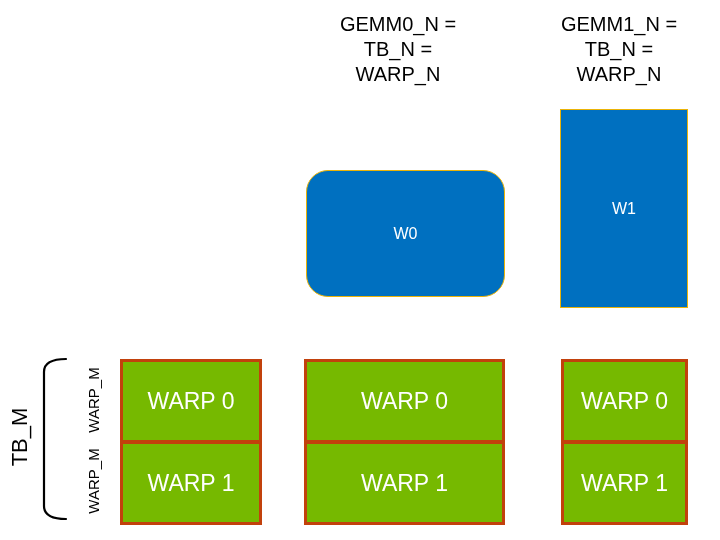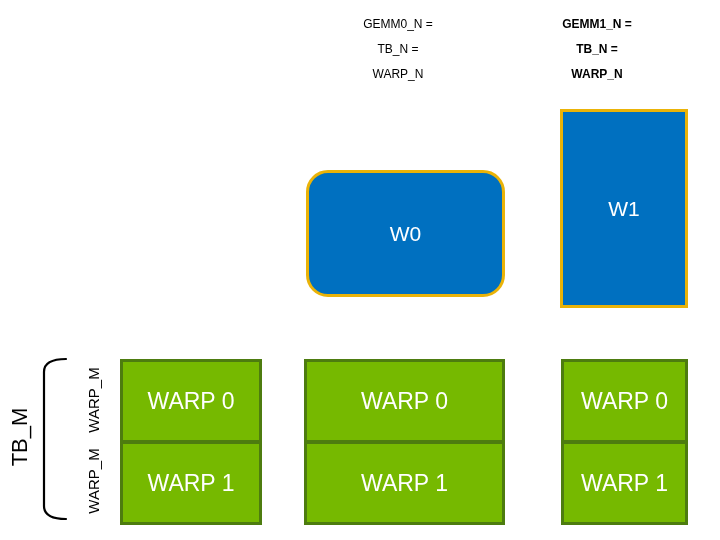--- a/index.html
+++ b/index.html
@@ -13,53 +13,53 @@
     width: 720px;
     height: 540px;
     background: #ffffff;
     overflow: hidden;
   }
   .col-header {
     position: absolute;
     top: 12px;
     width: 200px;
     text-align: center;
-    font-size: 12px;
+    font-size: 20px;
     line-height: 25px;
     color: #000000;
     letter-spacing: 0px;
   }
   .col-header .hline { display: block; }
   .header-0 { left: 298px; }
-  .header-1 { left: 497px; font-weight: bold; }
+  .header-1 { left: 519px; }
 
   .acc-tile {
     position: absolute;
     background: #0070C0;
-    border: 3px solid #eab308;
+    border: 1px solid #eab308;
     box-sizing: border-box;
     display: flex;
     align-items: center;
     justify-content: center;
     color: #ffffff;
-    font-size: 21px;
+    font-size: 16px;
   }
   .tile-w0 { left: 306px; top: 170px; width: 199px; height: 127px; border-radius: 22px; }
   .tile-w1 { left: 560px; top: 109px; width: 128px; height: 199px; }
 
   .warp-col { position: absolute; top: 359px; }
   .warp-col-0 { left: 120px; width: 142px; }
   .warp-col-1 { left: 304px; width: 201px; }
   .warp-col-2 { left: 561px; width: 127px; }
   .warp-cell {
     box-sizing: border-box;
     width: 100%;
     height: 84px;
     background: #76B900;
-    border: 3px solid #4d7c0f;
+    border: 3px solid #c2410c;
     display: flex;
     align-items: center;
     justify-content: center;
     color: #ffffff;
     font-size: 23px;
     white-space: nowrap;
   }
   .warp-cell + .warp-cell { margin-top: -2px; }
 
   .rot-label {

